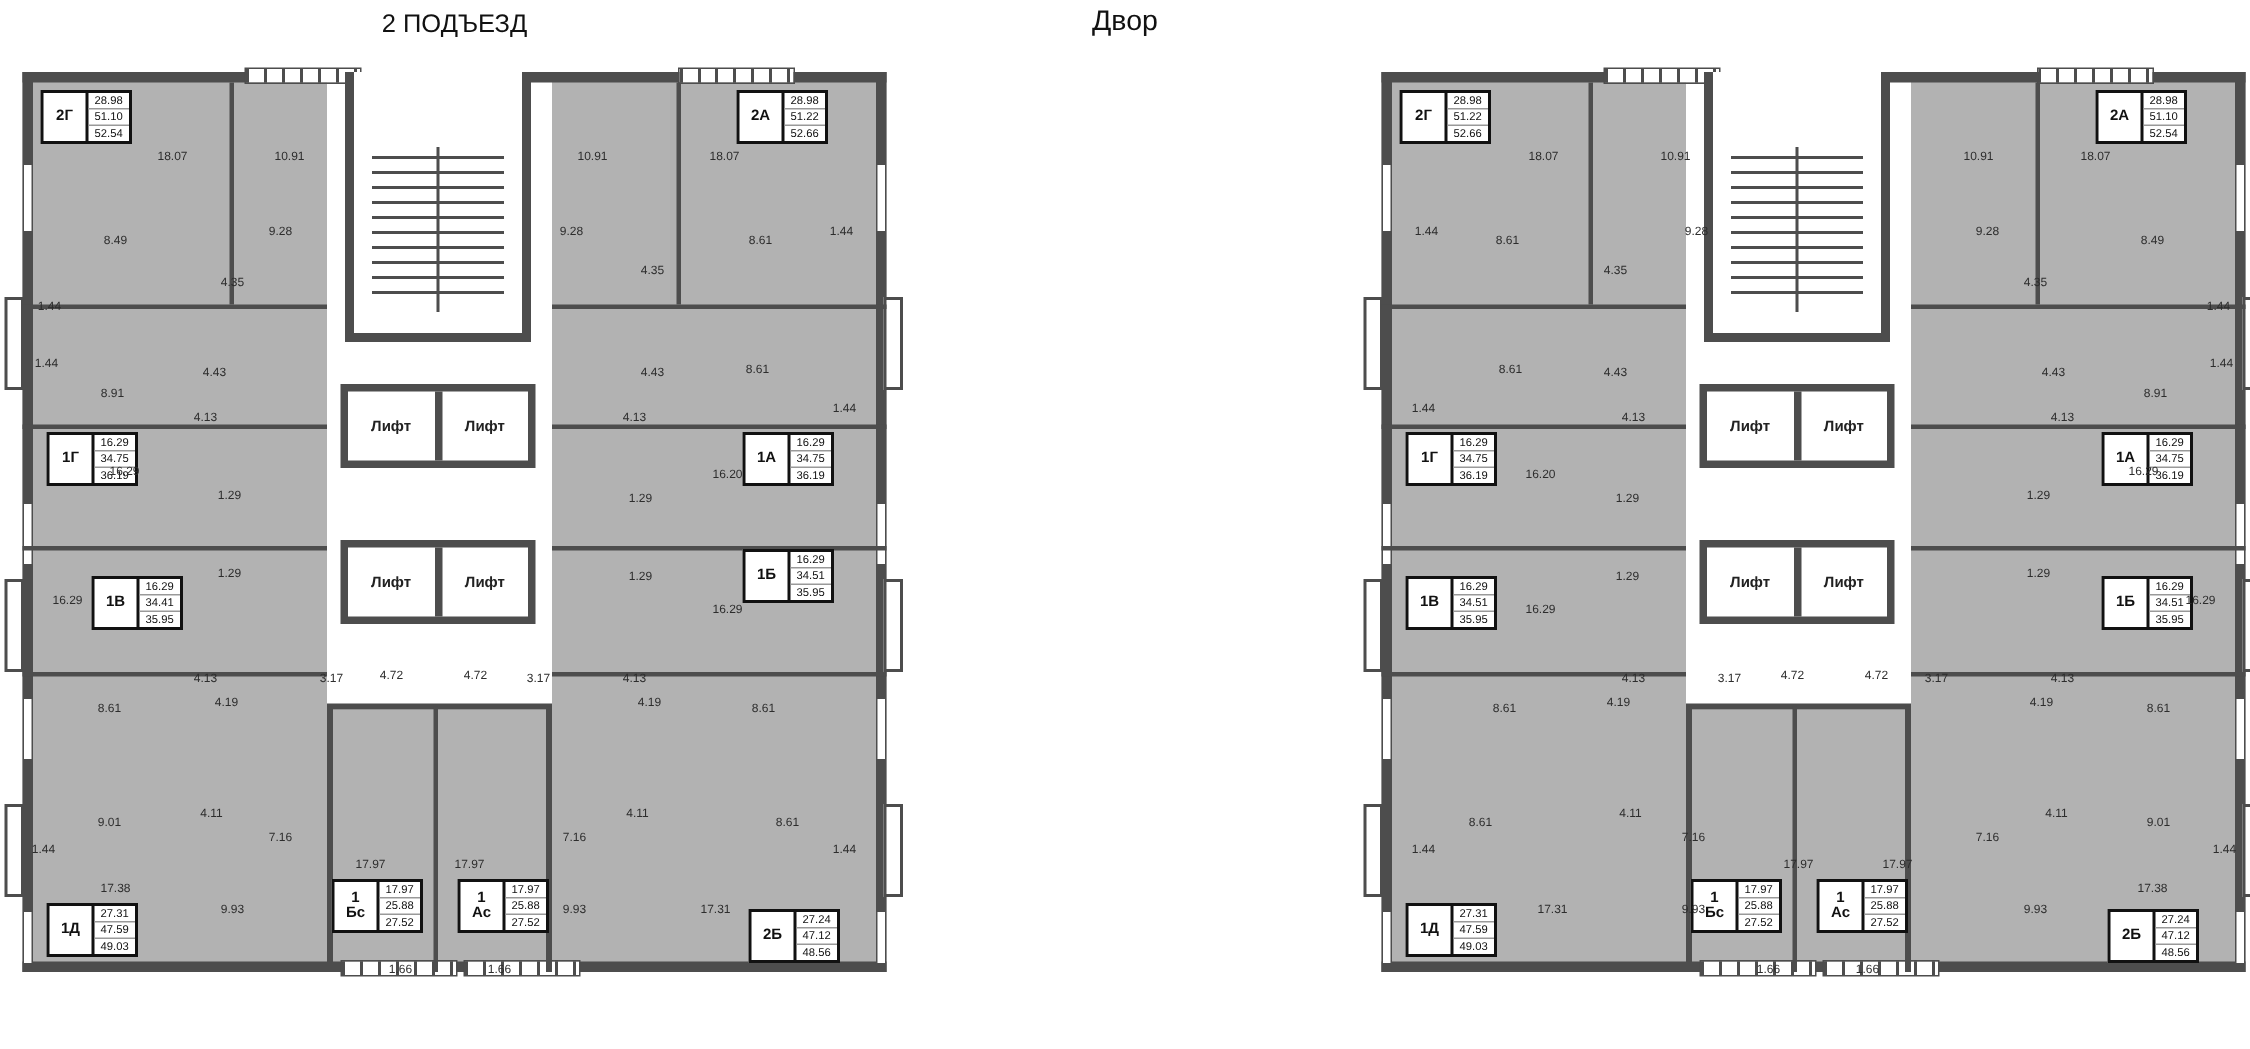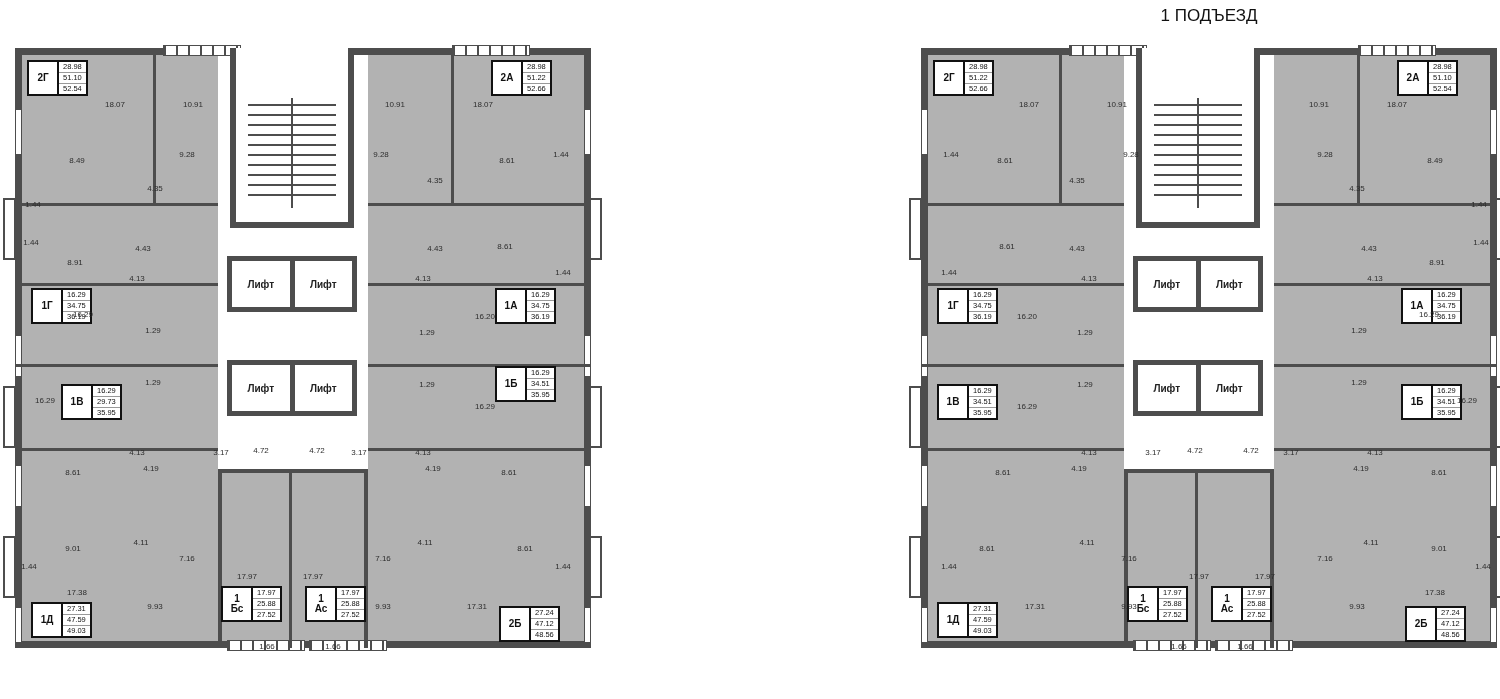--- a/index.html
+++ b/index.html
@@ -11,21 +11,22 @@
   .title-entrance1{left:921px;top:6px;width:576px;font-size:17px;}
   .title-street{left:590px;top:663px;width:340px;font-size:19px;}
   .building{position:absolute;width:576px;height:600px;}
   .b-left{left:15px;top:48px;}
   .b-right{left:921px;top:48px;}
 </style>
 </head>
 <body>
 
 <div class="page">
-  <div class="title title-entrance1">1 ПОДЪЕЗД</div>
+  <div class="title title-entrance2">2 ПОДЪЕЗД</div>
+  <div class="title title-courtyard">Двор</div>
   <div class="building b-left" style="background: rgb(178, 178, 178);">
       <div style="position: absolute; left: 203px; top: 0px; width: 150px; height: 425px; background: rgb(255, 255, 255);"></div>
       <div style="position: absolute; left: 0px; top: 0px; width: 576px; height: 7px; background: rgb(77, 77, 77);"></div>
       <div style="position: absolute; left: 0px; top: 593px; width: 576px; height: 7px; background: rgb(77, 77, 77);"></div>
       <div style="position: absolute; left: 0px; top: 0px; width: 7px; height: 600px; background: rgb(77, 77, 77);"></div>
       <div style="position: absolute; left: 569px; top: 0px; width: 7px; height: 600px; background: rgb(77, 77, 77);"></div>
       <div style="position: absolute; left: 1px; top: 62px; width: 5px; height: 44px; background: rgb(255, 255, 255);"></div>
       <div style="position: absolute; left: 1px; top: 288px; width: 5px; height: 40px; background: rgb(255, 255, 255);"></div>
       <div style="position: absolute; left: 1px; top: 418px; width: 5px; height: 40px; background: rgb(255, 255, 255);"></div>
       <div style="position: absolute; left: 1px; top: 560px; width: 5px; height: 34px; background: rgb(255, 255, 255);"></div>
@@ -116,21 +117,21 @@
           <div style="font: 7.5px / 10px &quot;Liberation Sans&quot;, sans-serif; padding: 0px 4px; text-align: center; color: rgb(17, 17, 17); border-top: 1px solid rgb(153, 153, 153);">34.75</div>
           <div style="font: 7.5px / 10px &quot;Liberation Sans&quot;, sans-serif; padding: 0px 4px; text-align: center; color: rgb(17, 17, 17); border-top: 1px solid rgb(153, 153, 153);">36.19</div>
         </div>
       </div>
       <div style="position: absolute; left: 46px; top: 336px; display: flex; background: rgb(255, 255, 255); border: 2px solid rgb(17, 17, 17); box-sizing: border-box;">
         <div style="display: flex; flex-direction: column; align-items: center; justify-content: center; min-width: 22px; padding: 0px 3px; border-right: 2px solid rgb(17, 17, 17); font: bold 10px / 10px &quot;Liberation Sans&quot;, sans-serif; color: rgb(17, 17, 17);">
           <div>1В</div>
         </div>
         <div style="display: flex; flex-direction: column; justify-content: center;">
           <div style="font: 7.5px / 10px &quot;Liberation Sans&quot;, sans-serif; padding: 0px 4px; text-align: center; color: rgb(17, 17, 17); border-top: none;">16.29</div>
-          <div style="font: 7.5px / 10px &quot;Liberation Sans&quot;, sans-serif; padding: 0px 4px; text-align: center; color: rgb(17, 17, 17); border-top: 1px solid rgb(153, 153, 153);">29.73</div>
+          <div style="font: 7.5px / 10px &quot;Liberation Sans&quot;, sans-serif; padding: 0px 4px; text-align: center; color: rgb(17, 17, 17); border-top: 1px solid rgb(153, 153, 153);">34.41</div>
           <div style="font: 7.5px / 10px &quot;Liberation Sans&quot;, sans-serif; padding: 0px 4px; text-align: center; color: rgb(17, 17, 17); border-top: 1px solid rgb(153, 153, 153);">35.95</div>
         </div>
       </div>
       <div style="position: absolute; left: 480px; top: 318px; display: flex; background: rgb(255, 255, 255); border: 2px solid rgb(17, 17, 17); box-sizing: border-box;">
         <div style="display: flex; flex-direction: column; align-items: center; justify-content: center; min-width: 22px; padding: 0px 3px; border-right: 2px solid rgb(17, 17, 17); font: bold 10px / 10px &quot;Liberation Sans&quot;, sans-serif; color: rgb(17, 17, 17);">
           <div>1Б</div>
         </div>
         <div style="display: flex; flex-direction: column; justify-content: center;">
           <div style="font: 7.5px / 10px &quot;Liberation Sans&quot;, sans-serif; padding: 0px 4px; text-align: center; color: rgb(17, 17, 17); border-top: none;">16.29</div>
           <div style="font: 7.5px / 10px &quot;Liberation Sans&quot;, sans-serif; padding: 0px 4px; text-align: center; color: rgb(17, 17, 17); border-top: 1px solid rgb(153, 153, 153);">34.51</div>

